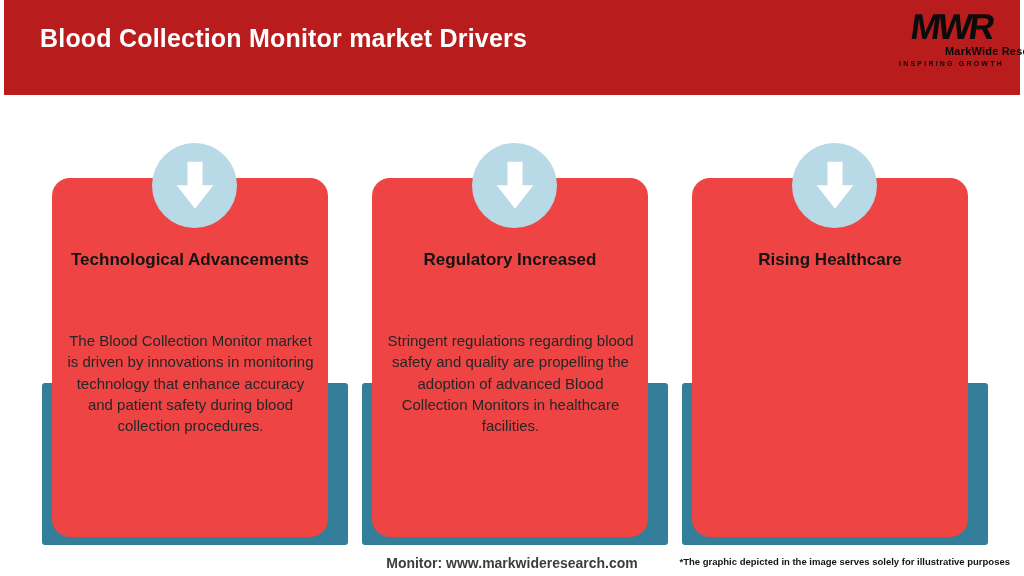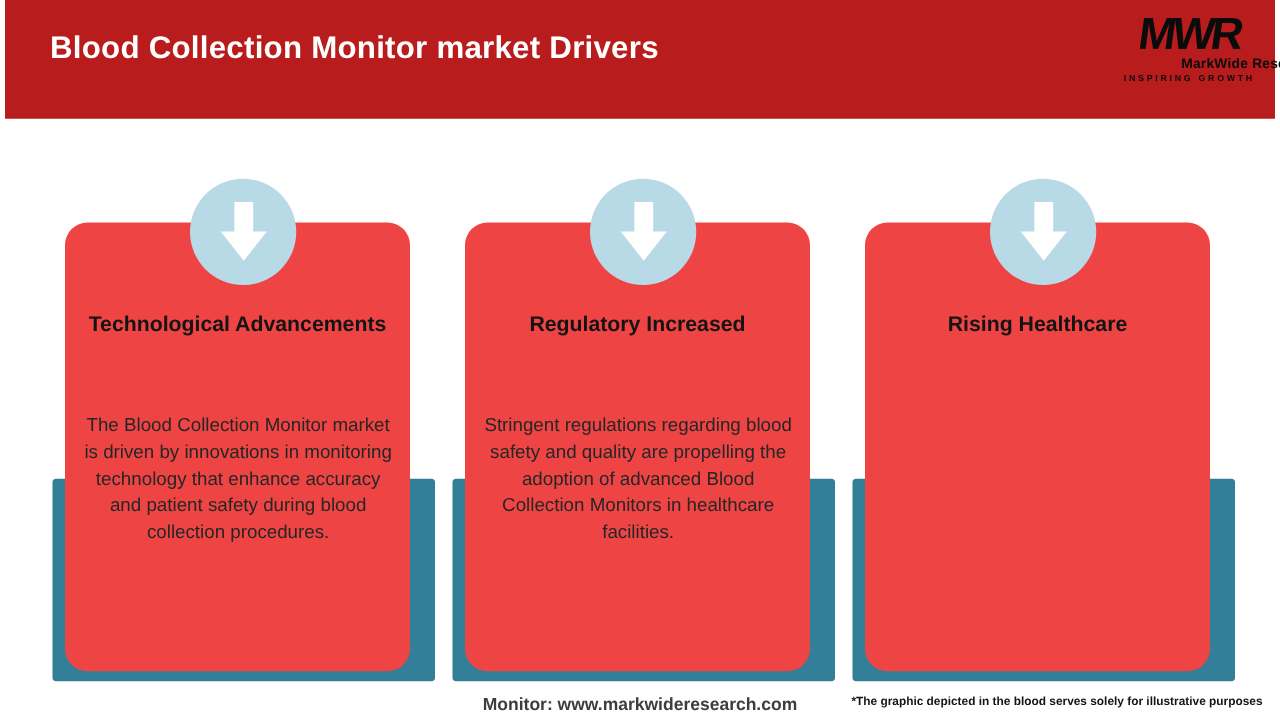--- a/index.html
+++ b/index.html
@@ -190,13 +190,13 @@
     <polygon points="16,2 34,2 34,30 47,30 25,58 3,30 16,30" fill="#ffffff"></polygon>
   </svg>
 </div>
 <div class="circle c3">
   <svg viewBox="0 0 50 62" xmlns="http://www.w3.org/2000/svg">
     <polygon points="16,2 34,2 34,30 47,30 25,58 3,30 16,30" fill="#ffffff"></polygon>
   </svg>
 </div>
 
 <div class="footer-source">Monitor: www.markwideresearch.com</div>
-<div class="footer-disclaimer">*The graphic depicted in the blood serves solely for illustrative purposes</div>
+<div class="footer-disclaimer">*The graphic depicted in the image serves solely for illustrative purposes</div>
 
 </body></html>

